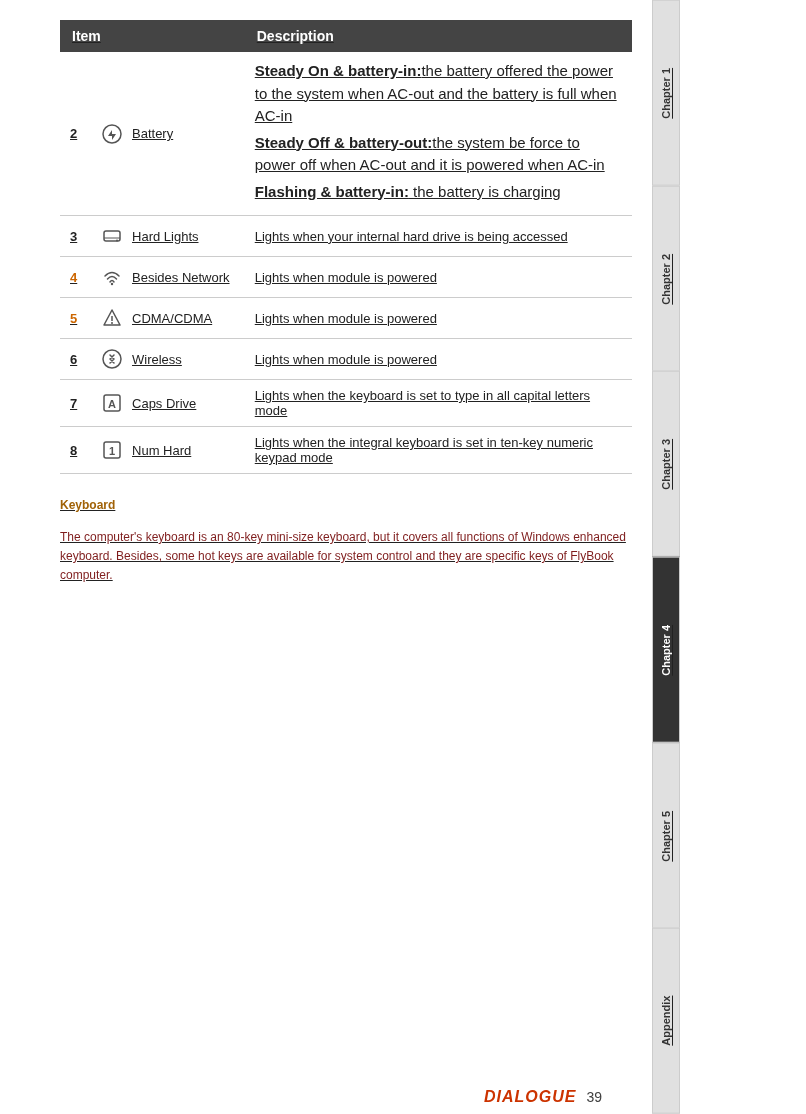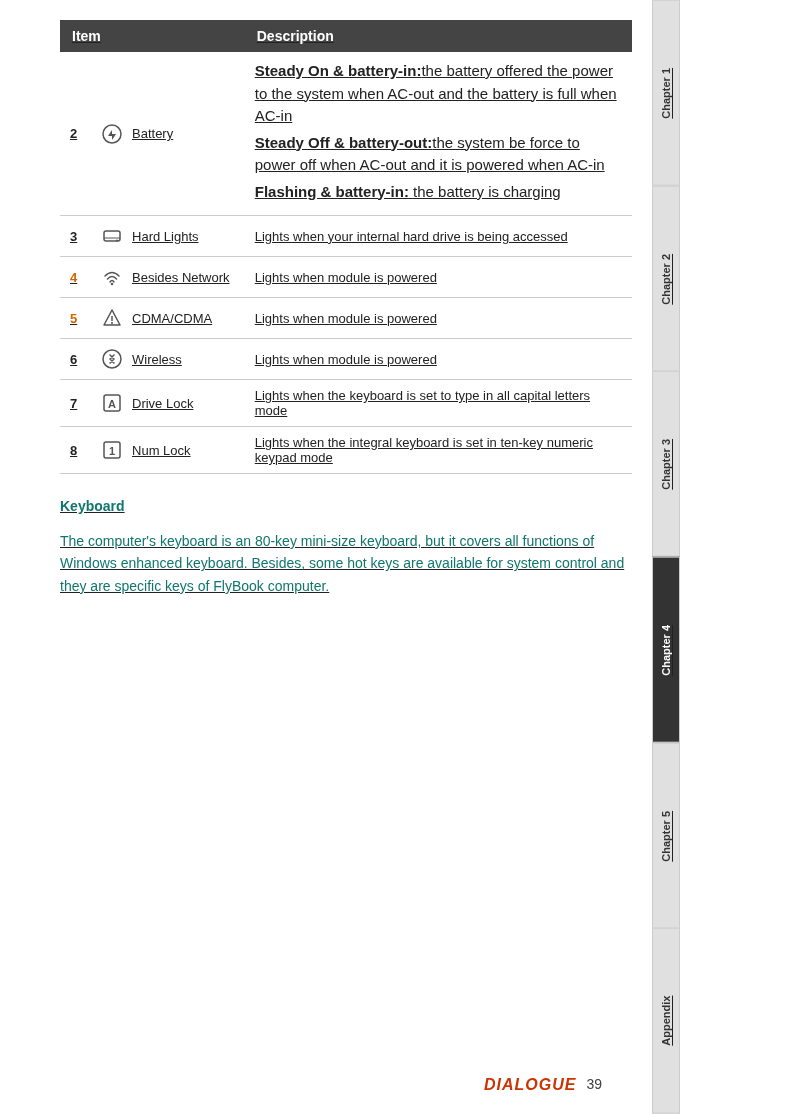--- a/index.html
+++ b/index.html
@@ -102,40 +102,41 @@
     }
 
     .col-item { width: 220px; }
     .col-desc { width: auto; }
 
     
     .desc-bold { font-weight: bold; }
 
     
     .section-title {
-      font-size: 14px;
-      font-weight: bold;
-      color: #0f766e;
+      font-size: 12px;
+      font-weight: bold;
+      color: #a16207;
       margin-bottom: 16px;
       margin-top: 10px;
     }
 
     .section-body {
-      font-size: 14px;
+      font-size: 12px;
       line-height: 1.6;
-      color: #0f766e;
+      color: #7f1d1d;
       max-width: 580px;
     }
 
     
     .footer {
       position: absolute;
-      bottom: 20px;
+      bottom: 8px;
       right: 50px;
       display: flex;
+      align-items: center;
       gap: 10px;
       margin-top: 41px;
     }
 
     .footer-brand {
       font-size: 16px;
       font-weight: bold;
       color: #cc3300;
       font-style: italic;
       letter-spacing: 1px;
@@ -276,37 +277,37 @@
         <tr>
           <td class="num-cell">7</td>
           <td>
             <div class="item-icon-cell">
               <span class="icon-svg">
                 <svg width="22" height="22" viewBox="0 0 22 22" fill="none" xmlns="http://www.w3.org/2000/svg">
                   <rect x="3" y="3" width="16" height="16" rx="2" stroke="#555" stroke-width="1.5"></rect>
                   <text x="11" y="16" text-anchor="middle" font-size="11" font-family="Arial" fill="#555" font-weight="bold">A</text>
                 </svg>
               </span>
-              <span>Drive Lock</span>
+              <span>Caps Drive</span>
             </div>
           </td>
           <td>Lights when the keyboard is set to type in all capital letters mode</td>
         </tr>
 
         <tr>
           <td class="num-cell">8</td>
           <td>
             <div class="item-icon-cell">
               <span class="icon-svg">
                 <svg width="22" height="22" viewBox="0 0 22 22" fill="none" xmlns="http://www.w3.org/2000/svg">
                   <rect x="3" y="3" width="16" height="16" rx="2" stroke="#555" stroke-width="1.5"></rect>
                   <text x="11" y="16" text-anchor="middle" font-size="11" font-family="Arial" fill="#555" font-weight="bold">1</text>
                 </svg>
               </span>
-              <span>Num Lock</span>
+              <span>Num Hard</span>
             </div>
           </td>
           <td>Lights when the integral keyboard is set in ten-key numeric keypad mode</td>
         </tr>
       </tbody>
     </table>
 
     <div class="section-title">Keyboard</div>
     <div class="section-body">The computer's keyboard is an 80-key mini-size keyboard, but it covers all functions of Windows enhanced keyboard. Besides, some hot keys are available for system control and they are specific keys of FlyBook computer.</div>
 

